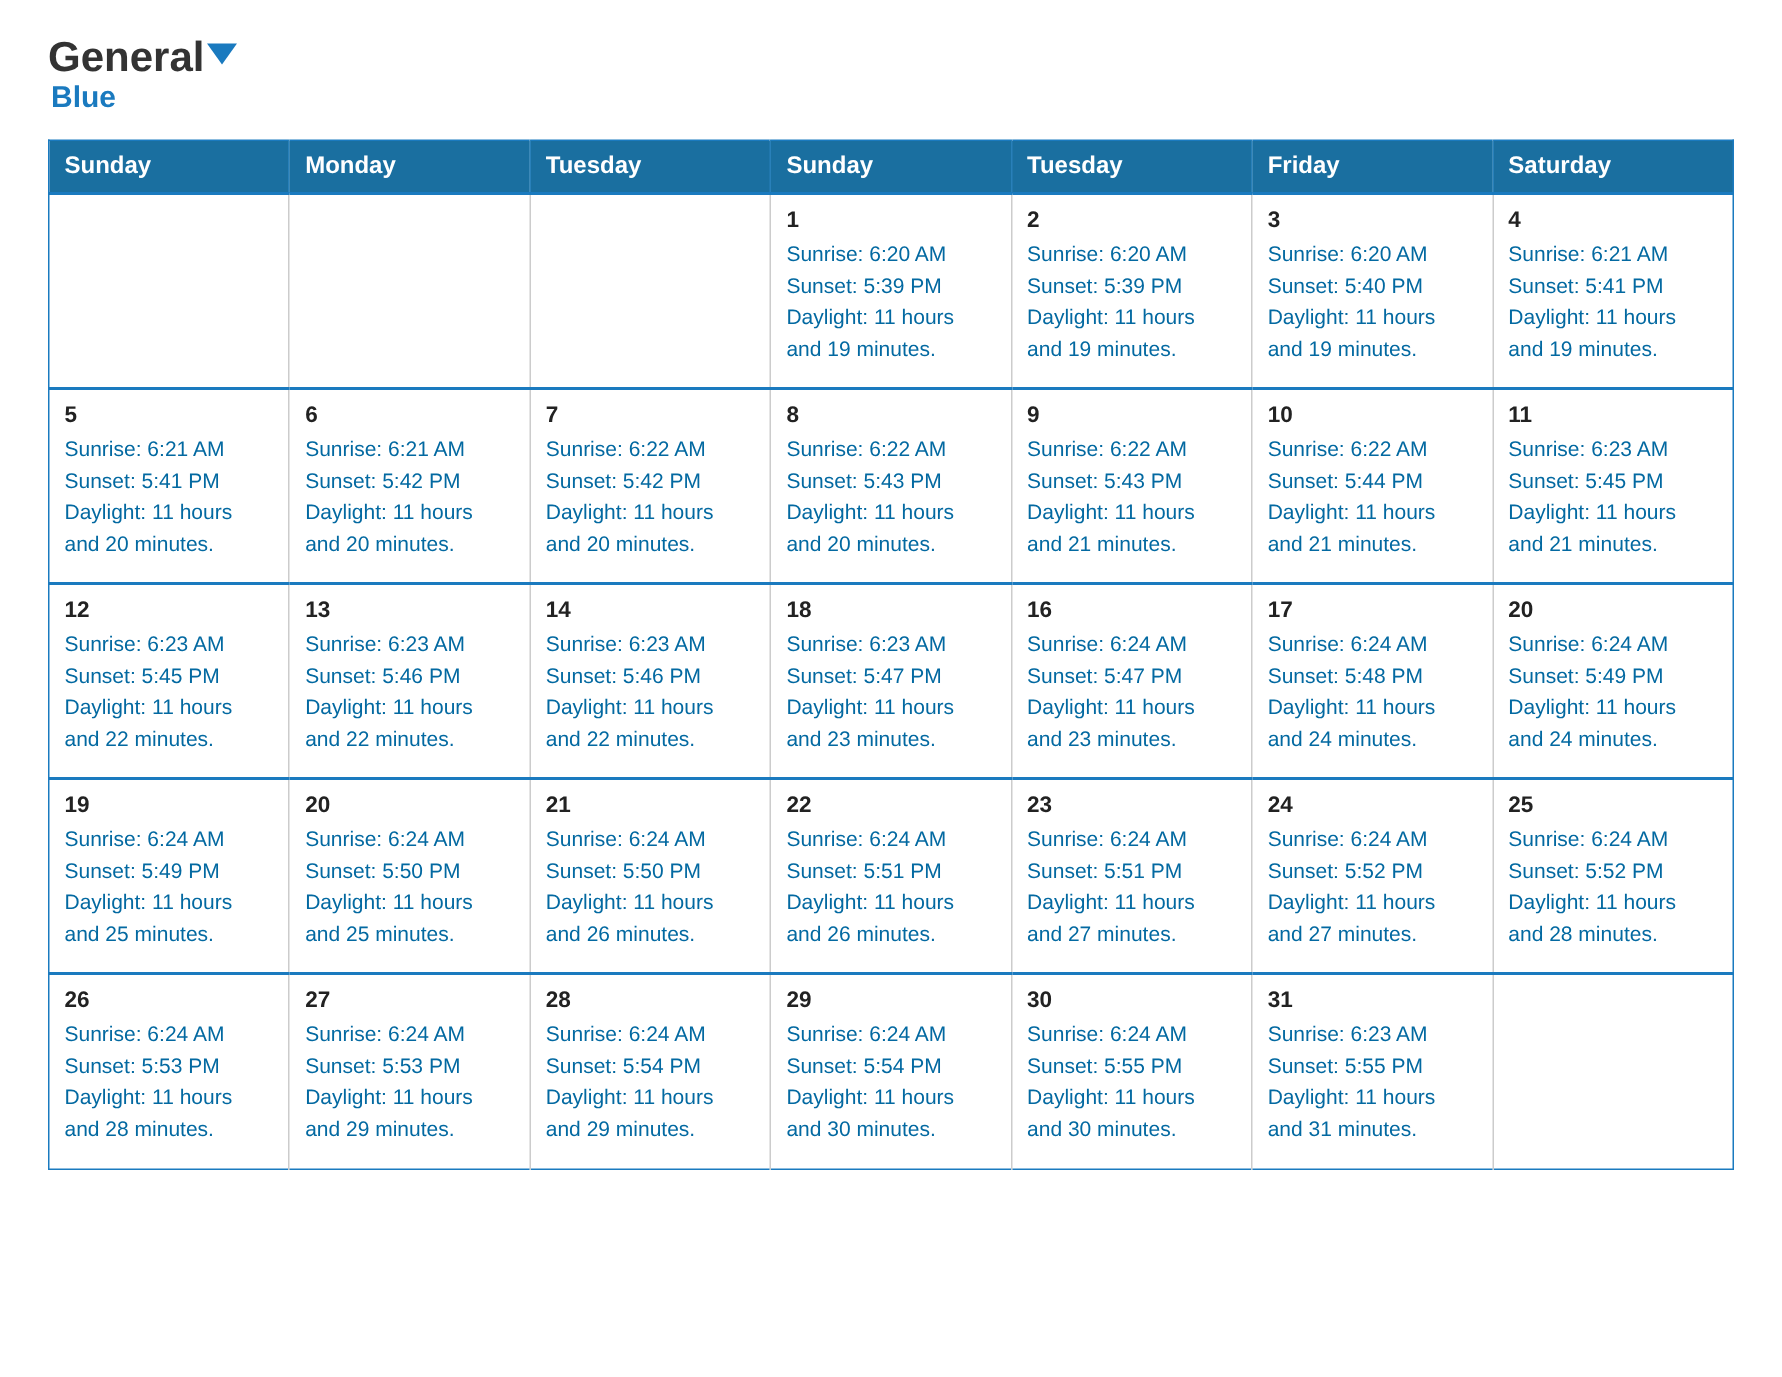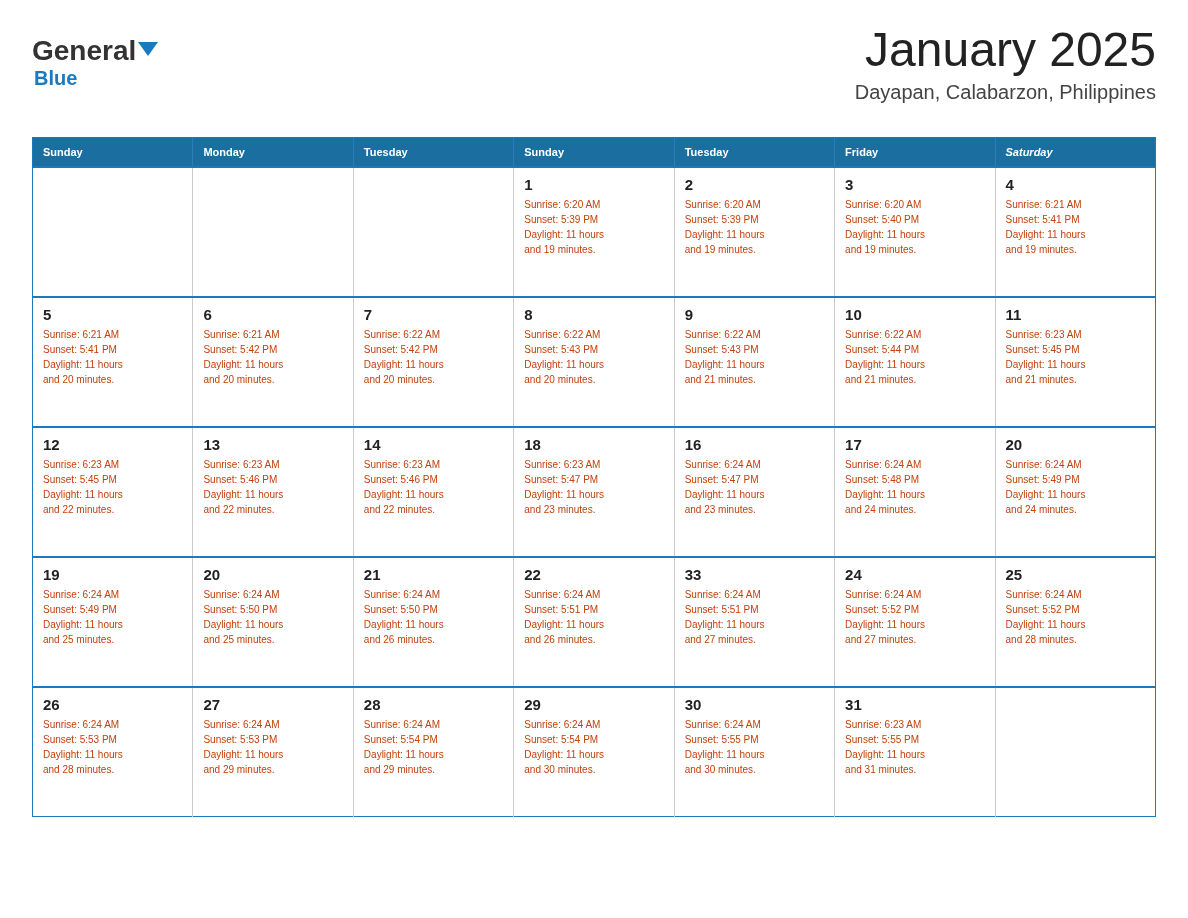--- a/index.html
+++ b/index.html
@@ -7,22 +7,22 @@
       font-family: Arial, sans-serif;
       background: #fff;
       color: #222;
       padding: 24px 32px;
       width: 1188px;
       min-height: 918px;
     }
     .header-area {
       display: flex;
       justify-content: space-between;
-      align-items: center;
-      margin-bottom: 33px;
+      align-items: flex-end;
+      margin-bottom: 16px;
     }
     .logo {
       display: flex;
       flex-direction: column;
       align-items: flex-start;
     }
     .logo-text {
       font-size: 28px;
       font-weight: bold;
       color: #333;
@@ -65,29 +65,28 @@
       margin-top: 4px;
     }
     .calendar {
       width: 100%;
       border-collapse: collapse;
       border: 1px solid #1a7abf;
     }
     .calendar thead tr th {
       background-color: #1a6fa0;
       color: #fff;
-      font-size: 11px;
+      font-size: 16px;
       font-weight: bold;
       padding: 8px 10px;
       text-align: left;
       border-right: 1px solid #2980b9;
     }
     .calendar thead tr th:last-child {
       border-right: none;
-      font-style: italic;
     }
     .calendar tbody tr td {
       width: 14.28%;
       vertical-align: top;
       padding: 8px 10px;
       border-top: 2px solid #1a7abf;
       border-right: 1px solid #ccc;
       font-size: 13px;
       color: #333;
       min-height: 100px;
@@ -97,42 +96,38 @@
       border-right: none;
     }
     .day-number {
       font-size: 15px;
       font-weight: bold;
       color: #222;
       display: block;
       margin-bottom: 4px;
     }
     .day-info {
-      font-size: 10px;
-      color: #c2410c;
+      font-size: 14px;
+      color: #0369a1;
       line-height: 1.5;
     }
     .empty-cell {
       background: #fff;
     }
   </style>
 </head>
 <body>
 
 <div class="header-area">
   <div class="logo">
     <div class="logo-text">
       General<span class="logo-triangle"></span>
     </div>
     <div class="logo-blue-text">Blue</div>
   </div>
-  <div class="title-area">
-    <div class="main-title">January 2025</div>
-    <div class="subtitle">Dayapan, Calabarzon, Philippines</div>
-  </div>
 </div>
 
 <table class="calendar">
   <thead>
     <tr>
 
     <th>Sunday</th>
         <th>Monday</th>
         <th>Tuesday</th>
         <th>Sunday</th>
@@ -235,21 +230,21 @@
         </td>
         <td>
           <span class="day-number">21</span>
           <div class="day-info">Sunrise: 6:24 AM<br>Sunset: 5:50 PM<br>Daylight: 11 hours<br>and 26 minutes.</div>
         </td>
         <td>
           <span class="day-number">22</span>
           <div class="day-info">Sunrise: 6:24 AM<br>Sunset: 5:51 PM<br>Daylight: 11 hours<br>and 26 minutes.</div>
         </td>
         <td>
-          <span class="day-number">33</span>
+          <span class="day-number">23</span>
           <div class="day-info">Sunrise: 6:24 AM<br>Sunset: 5:51 PM<br>Daylight: 11 hours<br>and 27 minutes.</div>
         </td>
         <td>
           <span class="day-number">24</span>
           <div class="day-info">Sunrise: 6:24 AM<br>Sunset: 5:52 PM<br>Daylight: 11 hours<br>and 27 minutes.</div>
         </td>
         <td>
           <span class="day-number">25</span>
           <div class="day-info">Sunrise: 6:24 AM<br>Sunset: 5:52 PM<br>Daylight: 11 hours<br>and 28 minutes.</div>
         </td>

